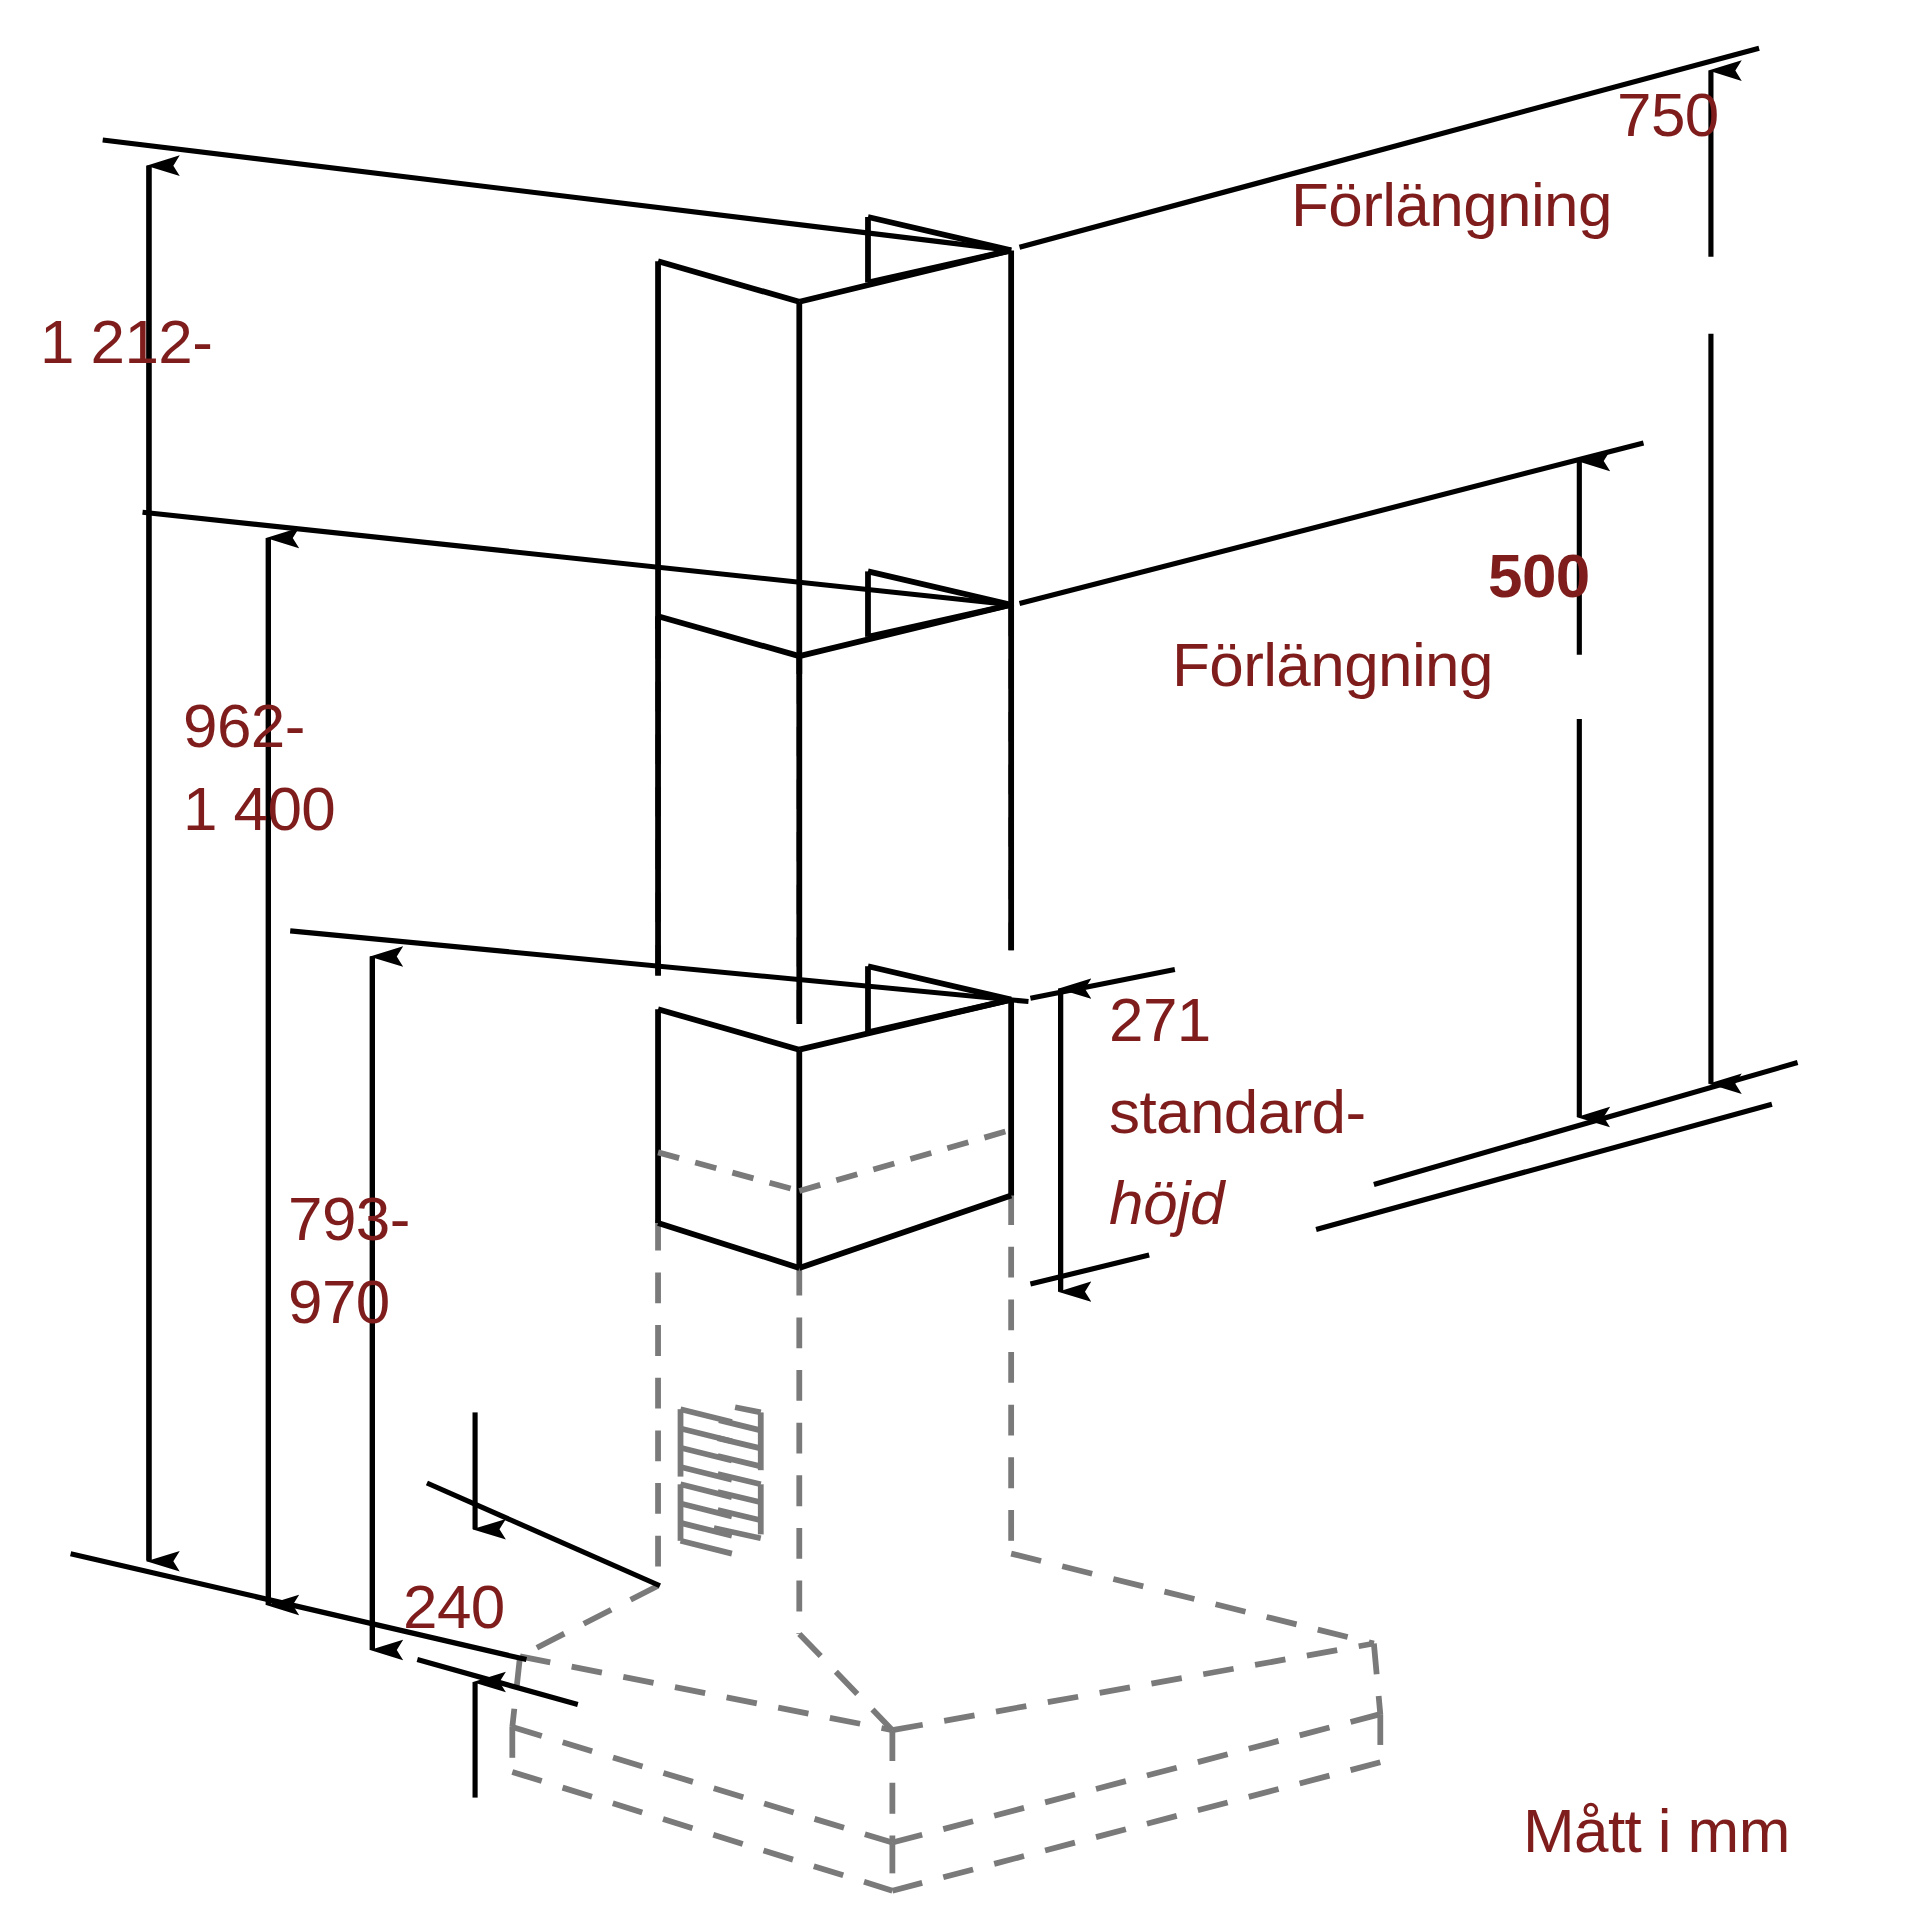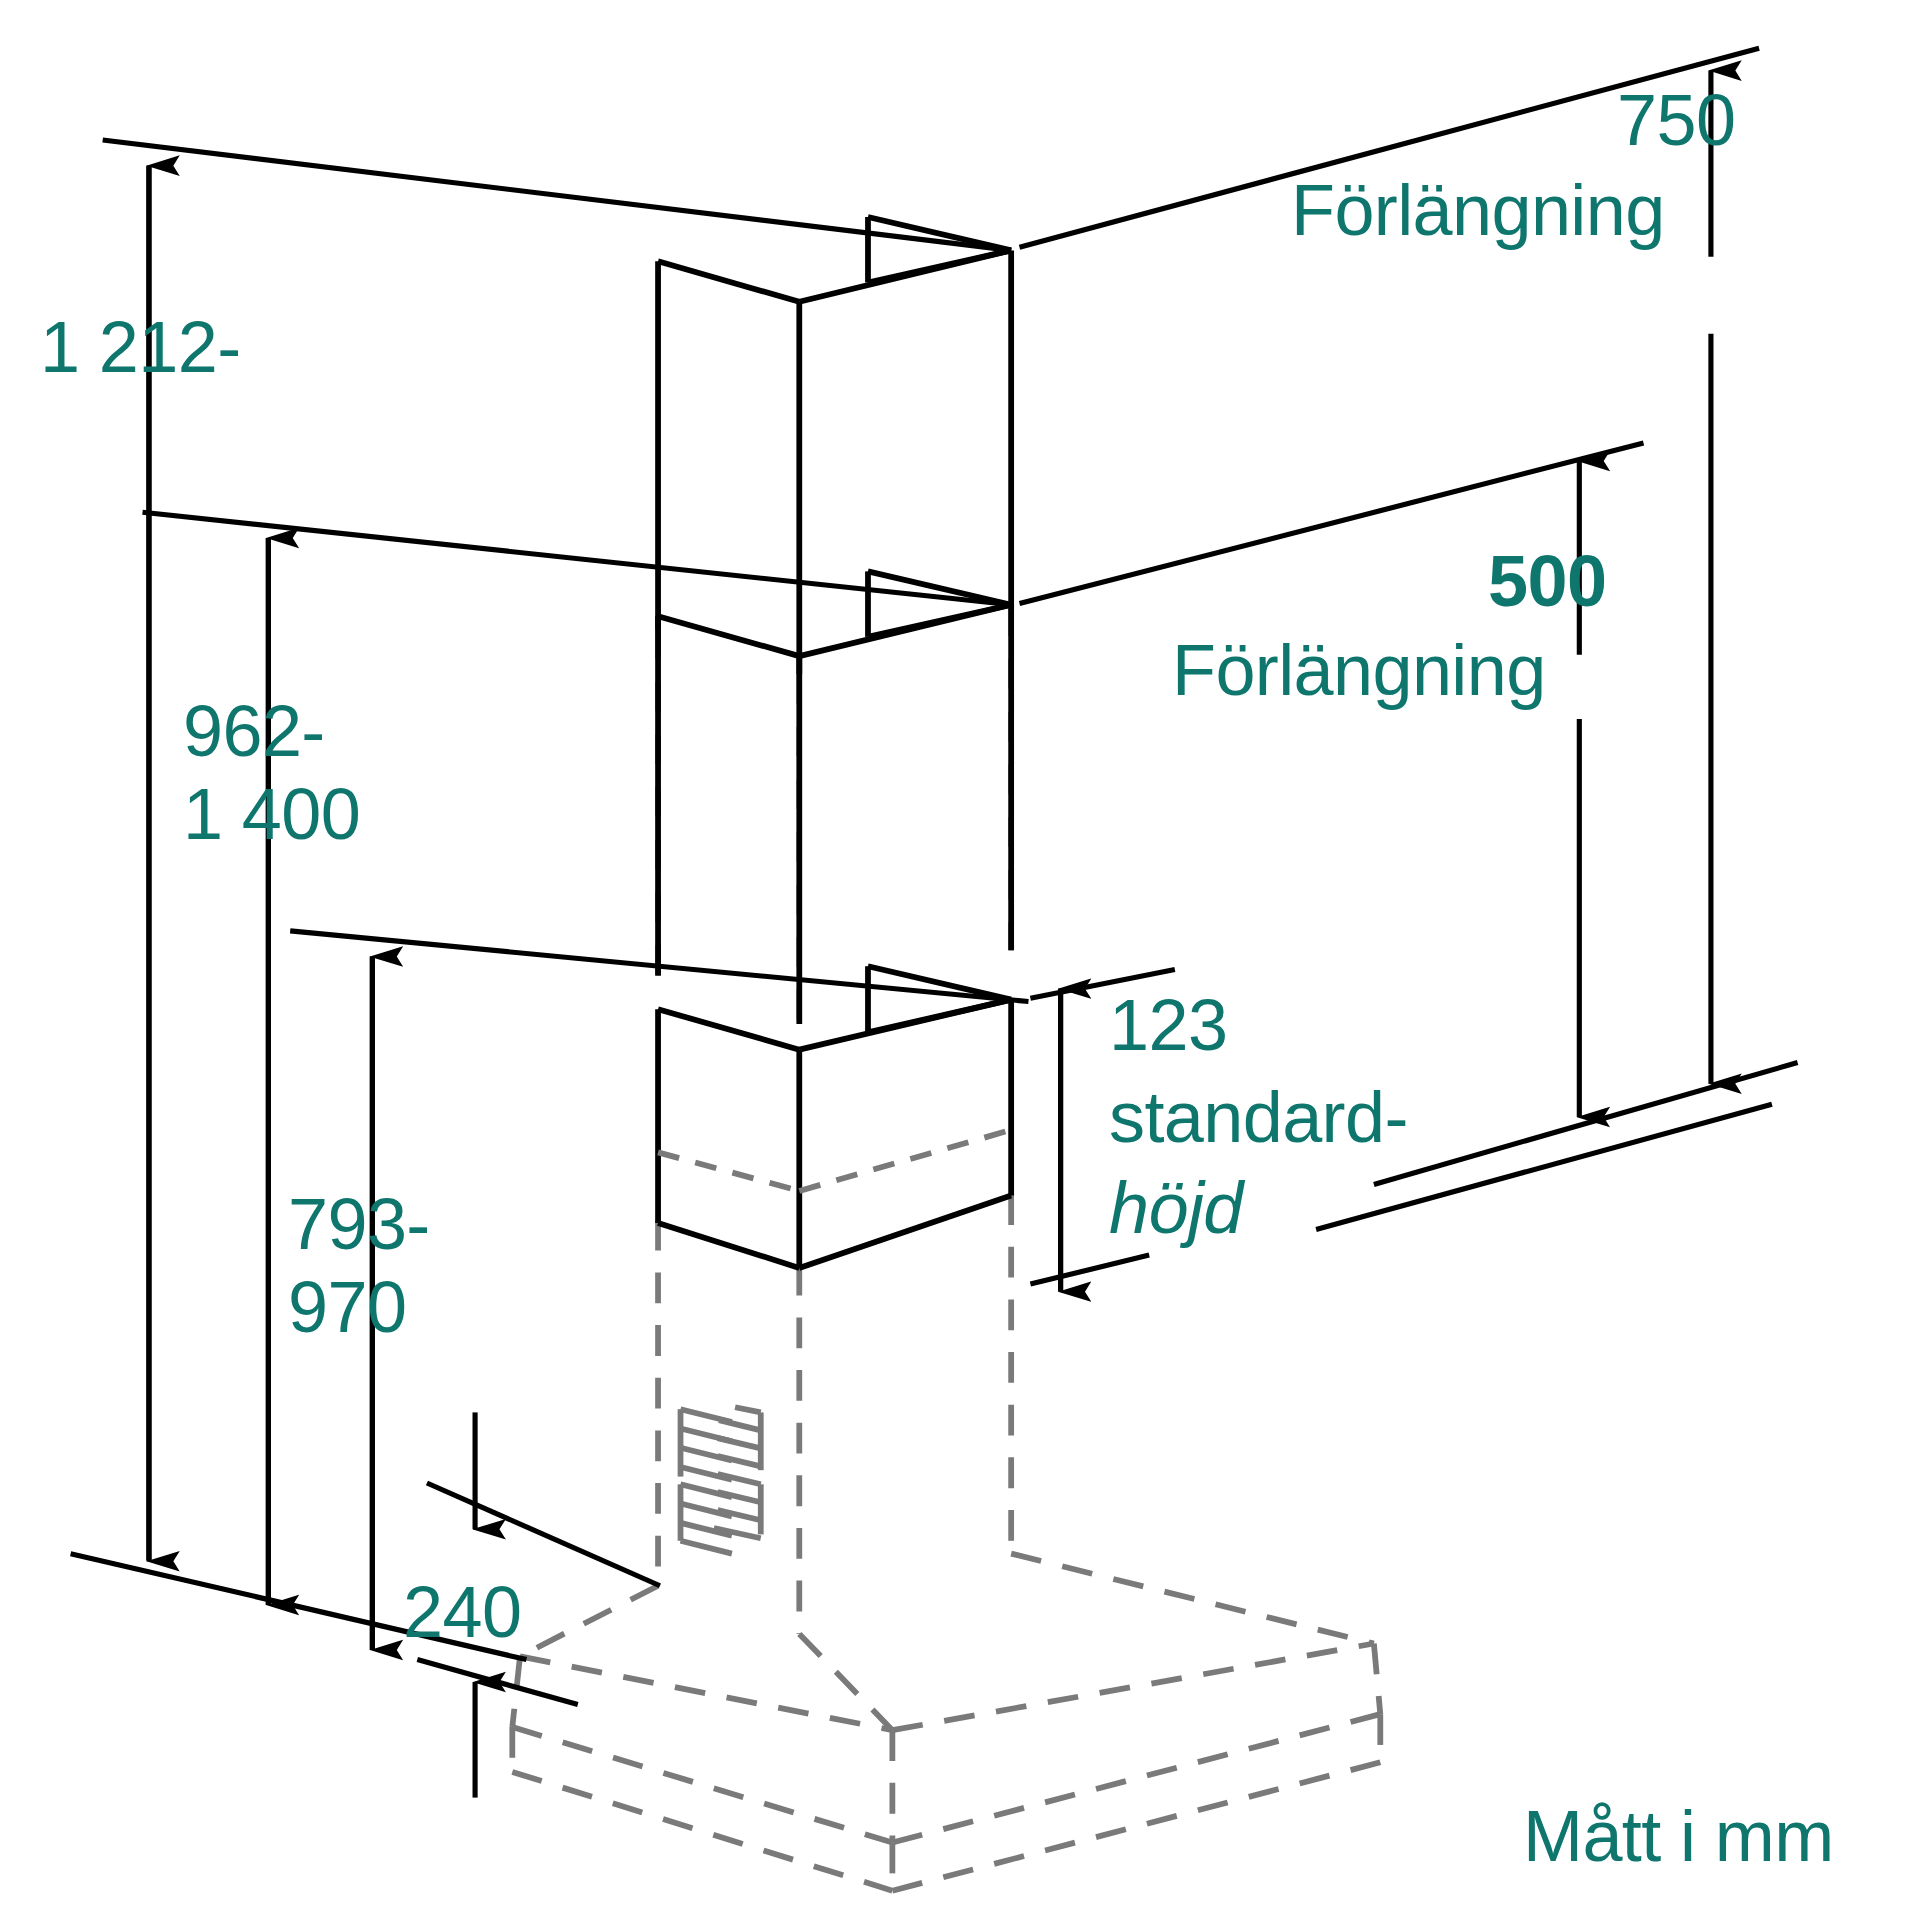--- a/index.html
+++ b/index.html
@@ -24,23 +24,23 @@
     display: block;
   }
   .solid { stroke: #000000; stroke-width: 9; fill: none; stroke-linecap: butt; }
   .dim { stroke: #000000; stroke-width: 8; fill: none; stroke-linecap: butt; }
   .hidden-ctr { stroke: #1c1c1c; stroke-width: 8; fill: none; stroke-dasharray: 46 36; stroke-linecap: butt; }
   .ghost { stroke: #7a7a7a; stroke-width: 9; fill: none; stroke-dasharray: 48 34; stroke-linecap: butt; }
   .ghost-short { stroke: #7a7a7a; stroke-width: 9; fill: none; stroke-dasharray: 34 26; stroke-linecap: butt; }
   .grille { stroke: #7a7a7a; stroke-width: 9; fill: none; stroke-linecap: butt; }
   .lbl {
     position: absolute;
-    color: #0f766e;
+    color: #7f1d1d;
     font-family: "Liberation Sans", sans-serif;
-    font-size: 72px;
+    font-size: 62px;
     line-height: 1.08;
     white-space: pre;
     letter-spacing: -0.6px;
   }
 </style>
 </head>
 <body>
 
 <div id="page">
 
@@ -210,21 +210,21 @@
   <div class="lbl" style="left:40px; top:309px;">1 212-</div>
 
   <div class="lbl" style="left:183px; top:693px;">962-</div>
   <div class="lbl" style="left:183px; top:776px;">1 400</div>
 
   <div class="lbl" style="left:288px; top:1186px;">793-</div>
   <div class="lbl" style="left:288px; top:1269px;">970</div>
 
   <div class="lbl" style="left:403px; top:1574px;">240</div>
 
-  <div class="lbl" style="left:1109px; top:987px;">123</div>
+  <div class="lbl" style="left:1109px; top:987px;">271</div>
   <div class="lbl" style="left:1109px; top:1079px;">standard-</div>
   <div class="lbl" style="left:1109px; top:1170px;font-style:italic;">höjd</div>
 
   <div class="lbl" style="left:1488px; top:543px;font-weight:bold;">500</div>
   <div class="lbl" style="left:1172px; top:632px;">Förlängning</div>
 
   <div class="lbl" style="left:1617px; top:82px;">750</div>
   <div class="lbl" style="left:1291px; top:172px;">Förlängning</div>
 
   <div class="lbl" style="left:1523px; top:1798px;">Mått i mm</div>

